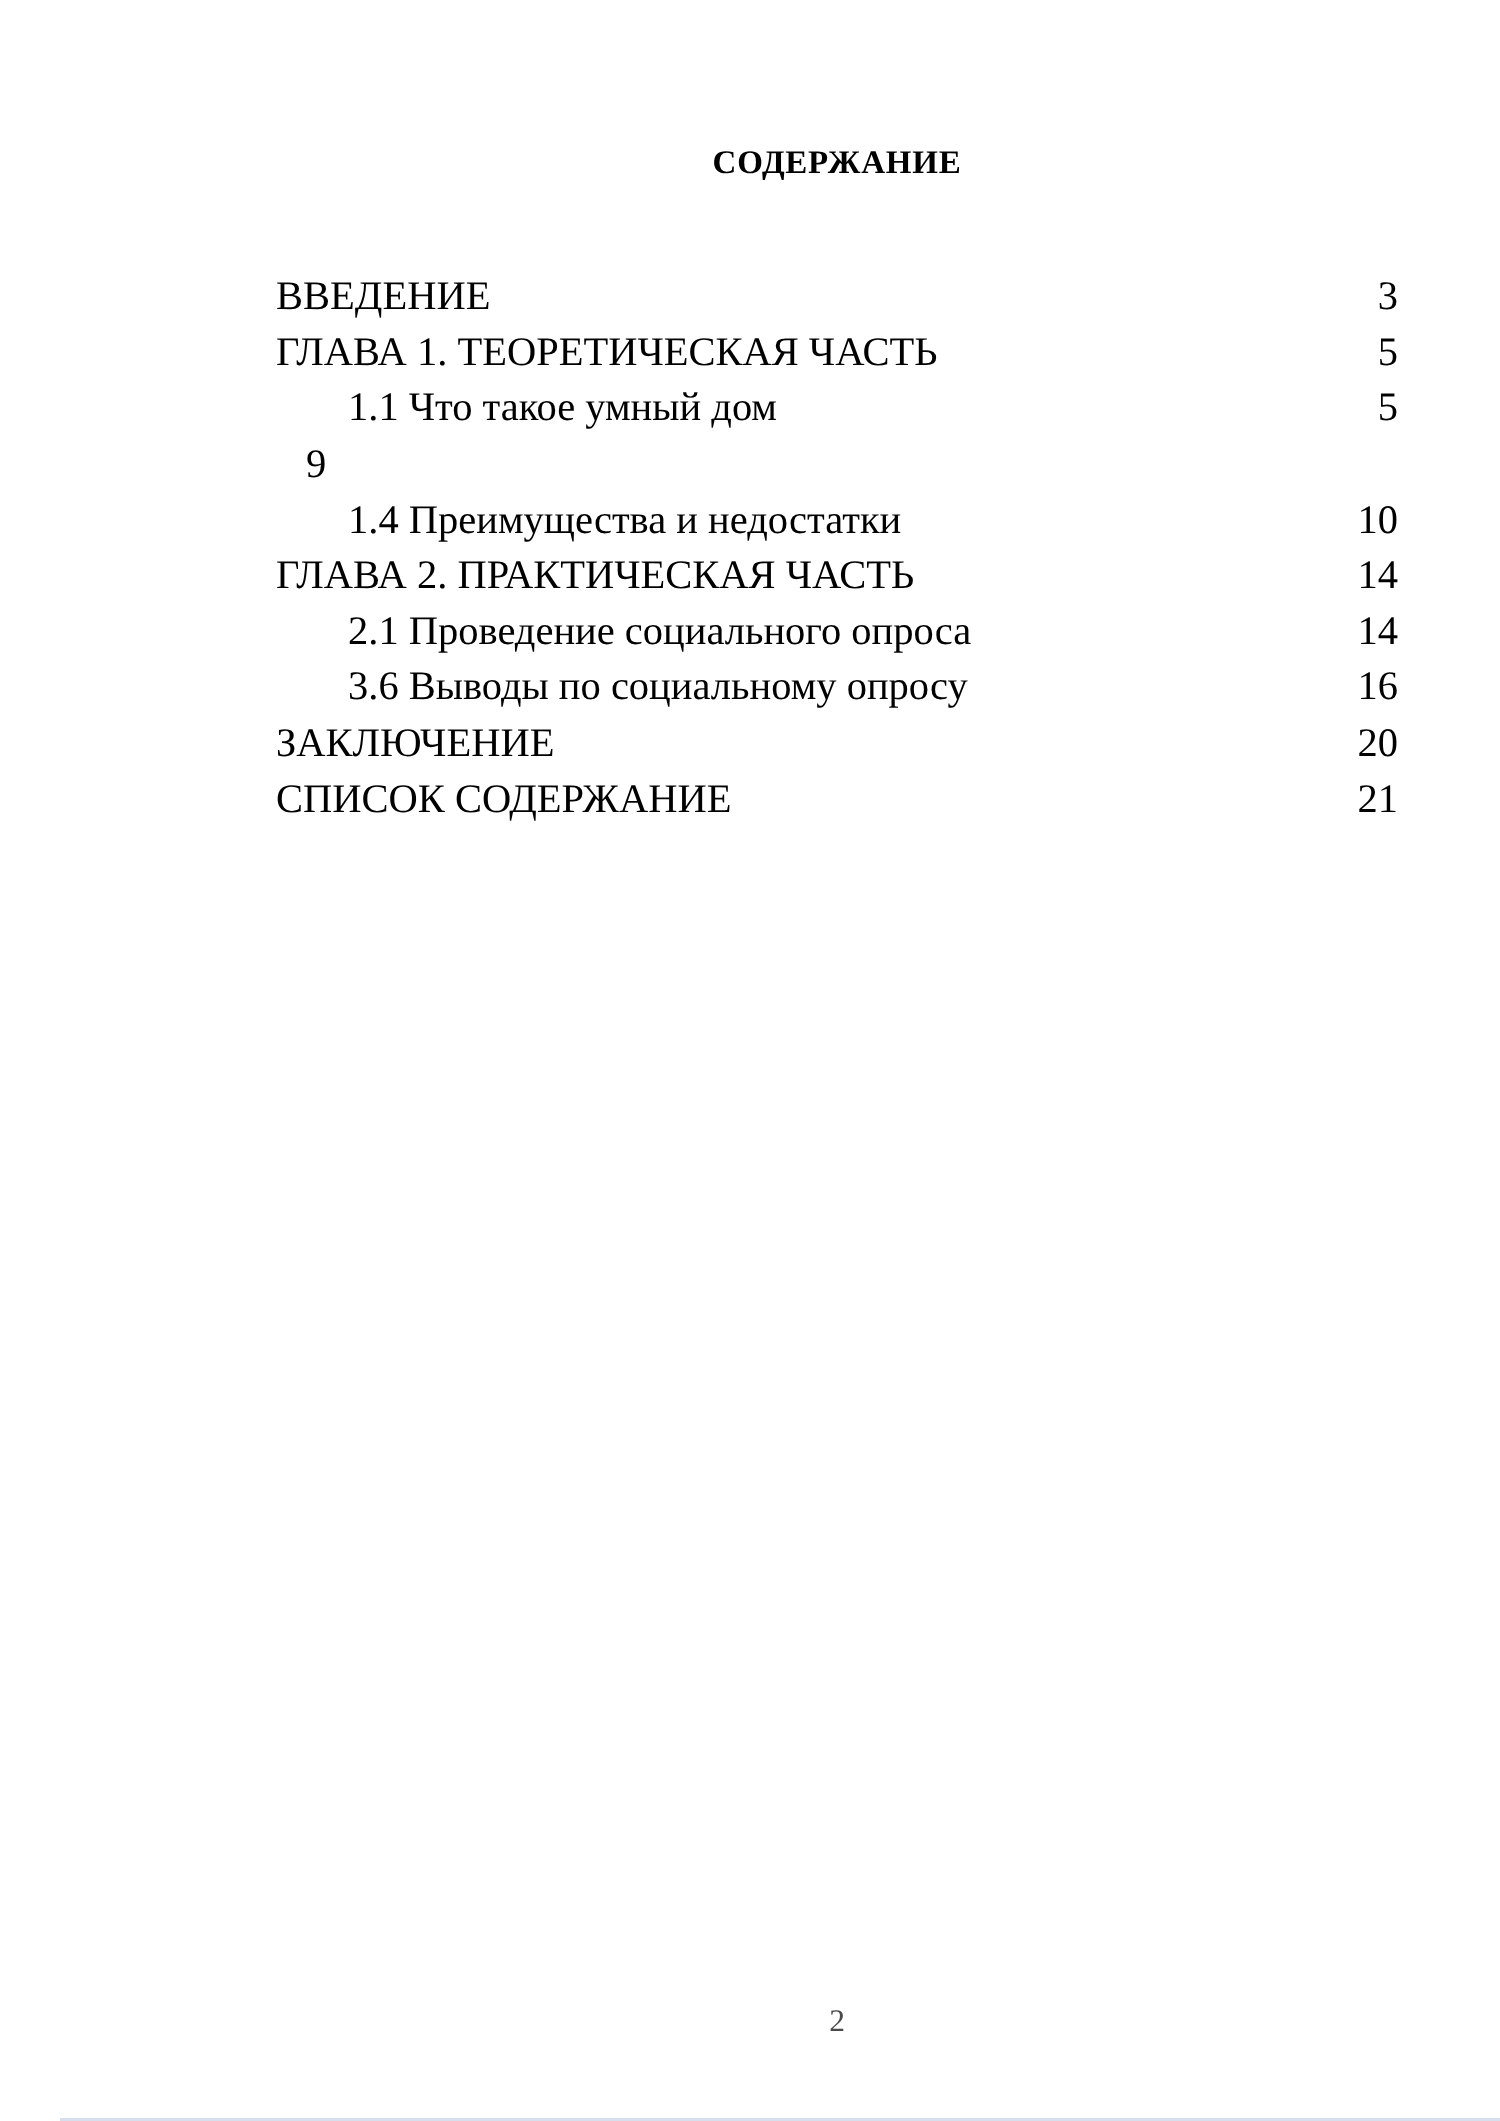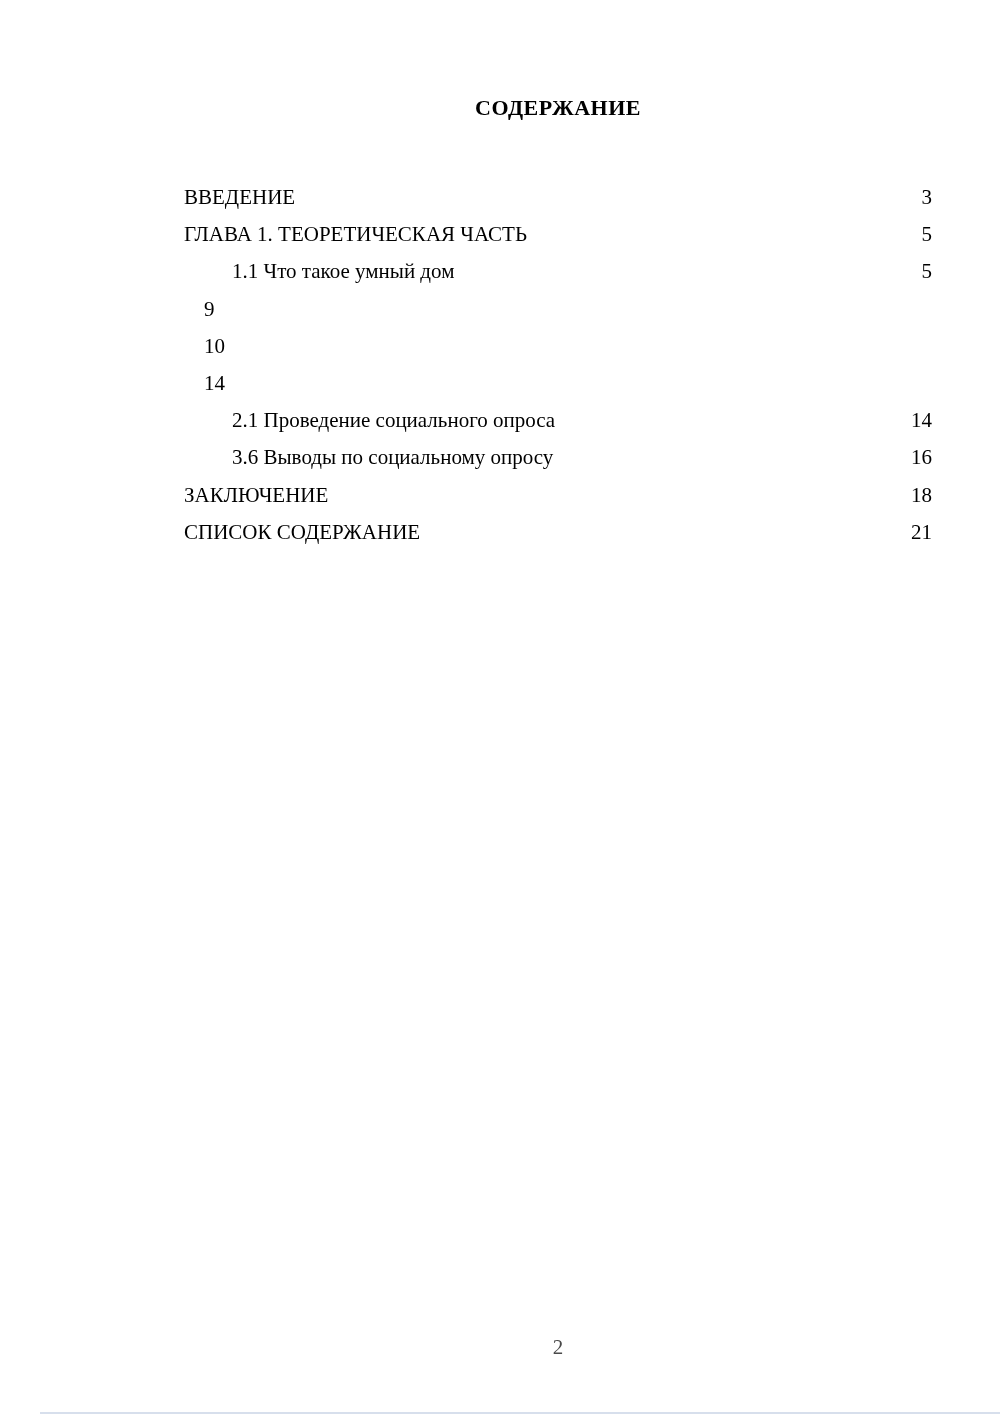--- a/index.html
+++ b/index.html
@@ -36,21 +36,21 @@
   }
 
   .toc {
     width: 100%;
   }
 
   .toc-row {
     display: flex;
     justify-content: space-between;
     align-items: baseline;
-    font-size: 21px;
+    font-size: 27px;
     line-height: 37.2px;
   }
 
   .toc-label { white-space: nowrap; }
   .toc-label.indent-1 { padding-left: 48px; }
 
   .toc-page {
     text-align: right;
     padding-left: 20px;
   }
@@ -89,40 +89,42 @@
         <span class="toc-label indent-1">1.1 Что такое умный дом</span>
         <span class="toc-page">5</span>
       </div>
 
 
       <div class="toc-row">
         <span class="toc-page">9</span>
       </div>
 
       <div class="toc-row">
+        <span class="toc-label indent-1">1.4 Преимущества и недостатки</span>
         <span class="toc-page">10</span>
       </div>
 
       <div class="toc-row">
+        <span class="toc-label">ГЛАВА 2. ПРАКТИЧЕСКАЯ ЧАСТЬ</span>
         <span class="toc-page">14</span>
       </div>
 
       <div class="toc-row">
         <span class="toc-label indent-1">2.1 Проведение социального опроса</span>
         <span class="toc-page">14</span>
       </div>
 
       <div class="toc-row">
         <span class="toc-label indent-1">3.6 Выводы по социальному опросу</span>
         <span class="toc-page">16</span>
       </div>
 
       <div class="toc-row">
         <span class="toc-label">ЗАКЛЮЧЕНИЕ</span>
-        <span class="toc-page">18</span>
+        <span class="toc-page">20</span>
       </div>
 
       <div class="toc-row">
         <span class="toc-label">СПИСОК СОДЕРЖАНИЕ</span>
         <span class="toc-page">21</span>
       </div>
 
     </div>
   </div>
 

